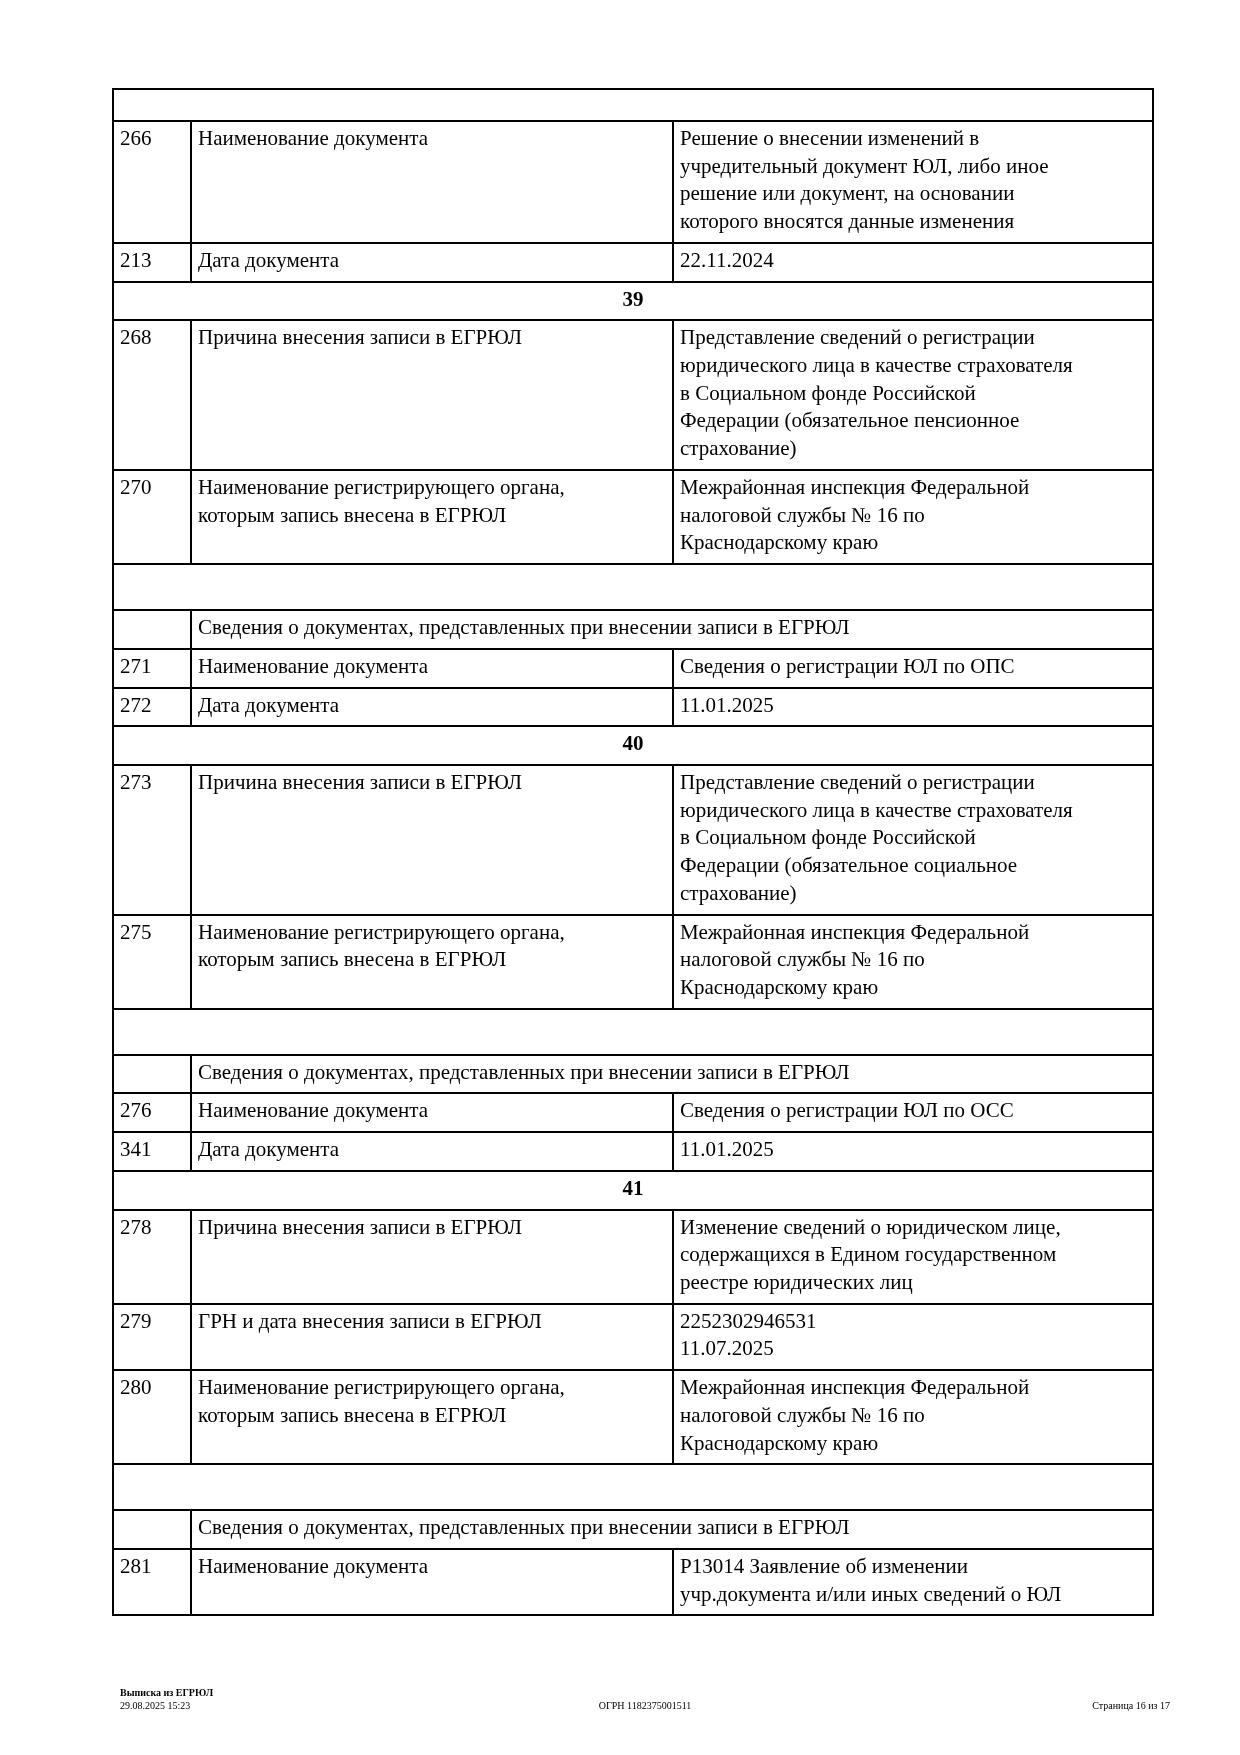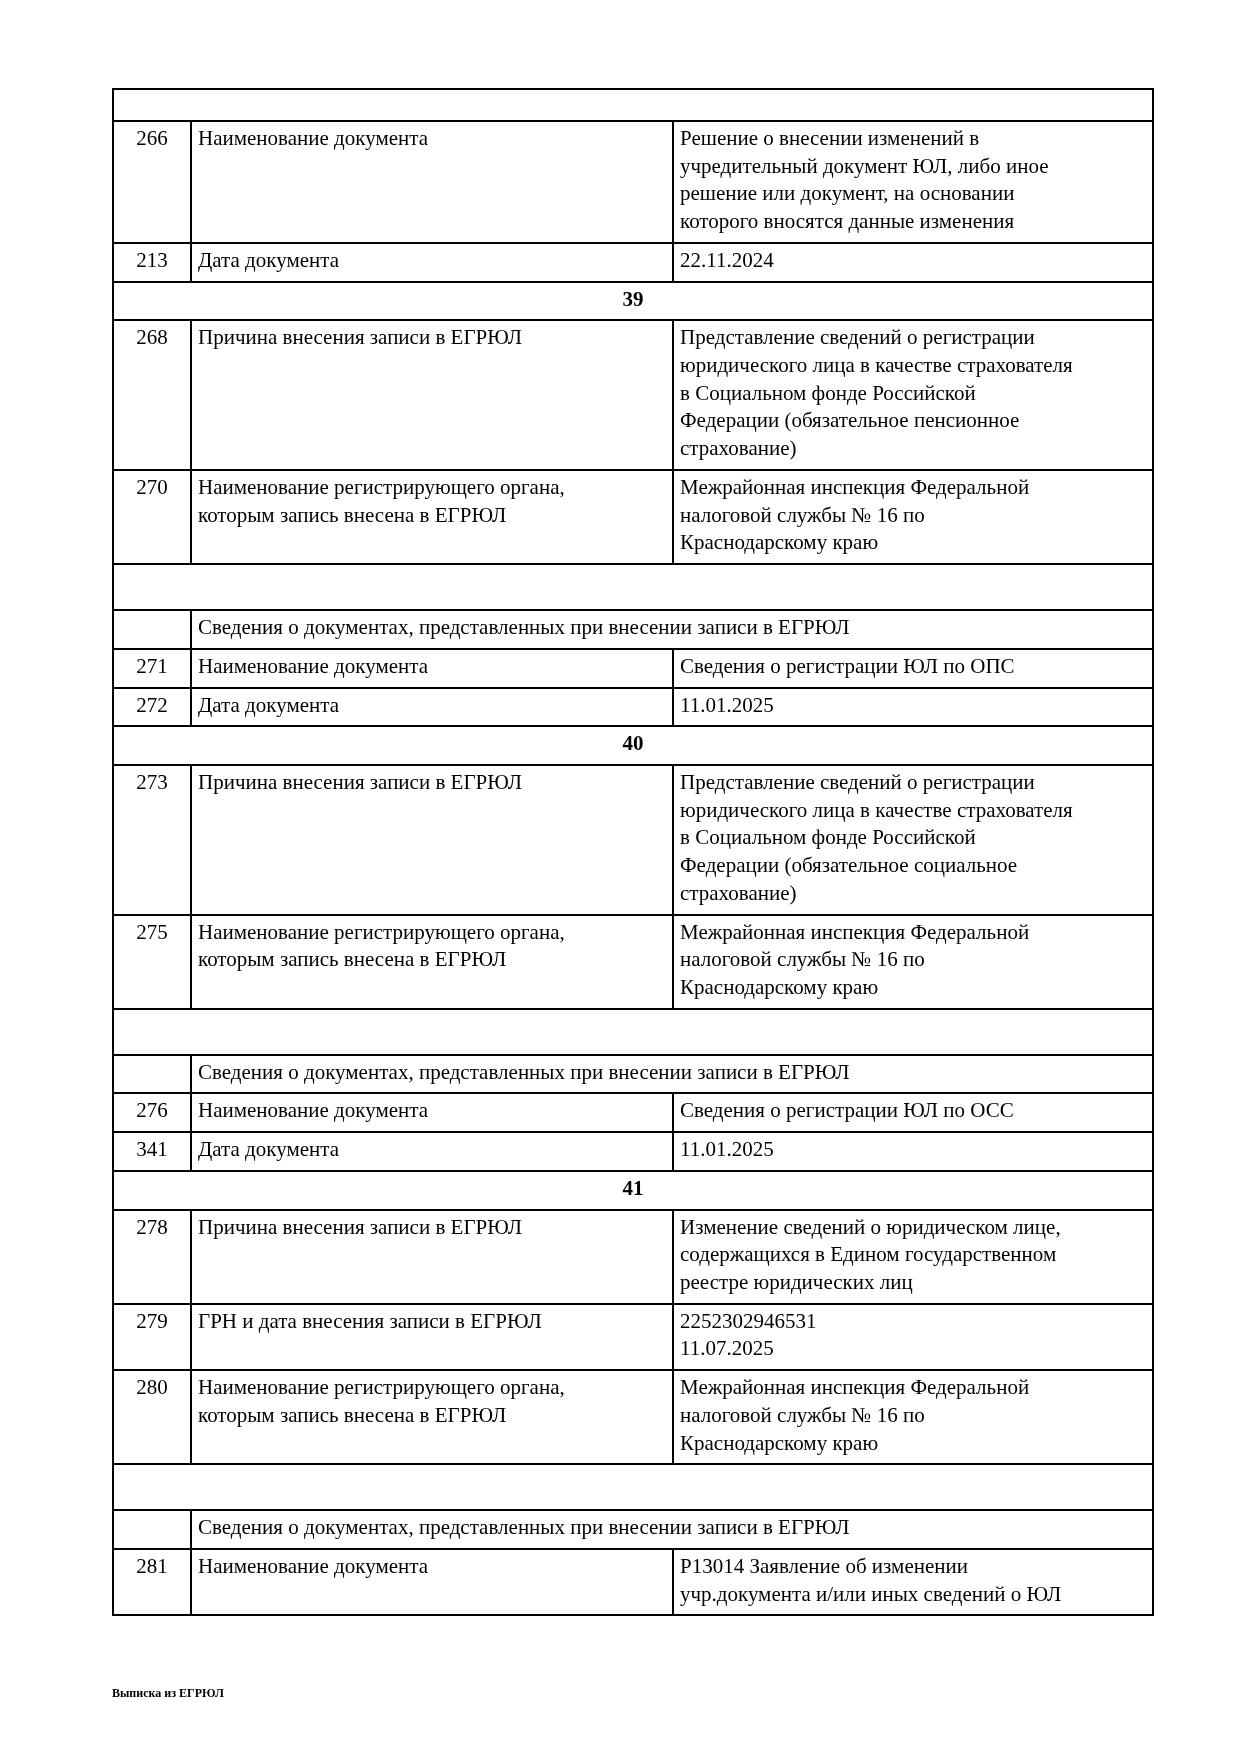--- a/index.html
+++ b/index.html
@@ -22,40 +22,40 @@
     border-collapse: collapse;
     table-layout: fixed;
   }
   table.egrul td {
     border: 2px solid #000000;
     vertical-align: top;
     padding: 3px 6px 6px 6px;
     white-space: pre-line;
     overflow: hidden;
   }
-  td.num-cell { text-align: center; padding-left: 2px; padding-right: 2px; }
+  td.num-cell { padding-left: 2px; padding-right: 2px; }
   td.value-cell { padding-right: 16px; margin-left: 16px; }
   tr.blank-row td { height: 30px; padding: 0; }
   tr.spacer-row td { height: 44px; padding: 0; }
   td.section-cell {
     text-align: center;
     font-weight: bold;
     padding-top: 6px;
     padding-bottom: 8px;
     white-space: normal;
     margin-top: 36px;
   }
   td.docs-header-cell { white-space: normal; }
   .footer {
     position: absolute;
     top: 1686px;
-    left: 0;
+    left: 8px;
     right: 0;
     padding: 0 70px 0 112px;
-    font-size: 12px;
+    font-size: 10px;
     line-height: 1.3;
   }
   .footer-line1 { font-weight: bold; }
   .footer-line2 { display: flex; }
   .footer-line2 > span { flex: 1 1 0; }
   .footer-center { text-align: center; }
   .footer-right { text-align: right; }
 </style>
 </head>
 <body>
@@ -194,15 +194,20 @@
           <td class="num-cell">281</td>
           <td class="label-cell">Наименование документа</td>
           <td class="value-cell">Р13014 Заявление об изменении
 учр.документа и/или иных сведений о ЮЛ</td>
         </tr>
       </tbody>
   </table>
 
   <div class="footer">
     <div class="footer-line1">Выписка из ЕГРЮЛ</div>
+    <div class="footer-line2">
+      <span>29.08.2025 15:23</span>
+      <span class="footer-center">ОГРН 1182375001511</span>
+      <span class="footer-right">Страница 16 из 17</span>
+    </div>
   </div>
 
 </div>
 
 </body></html>

